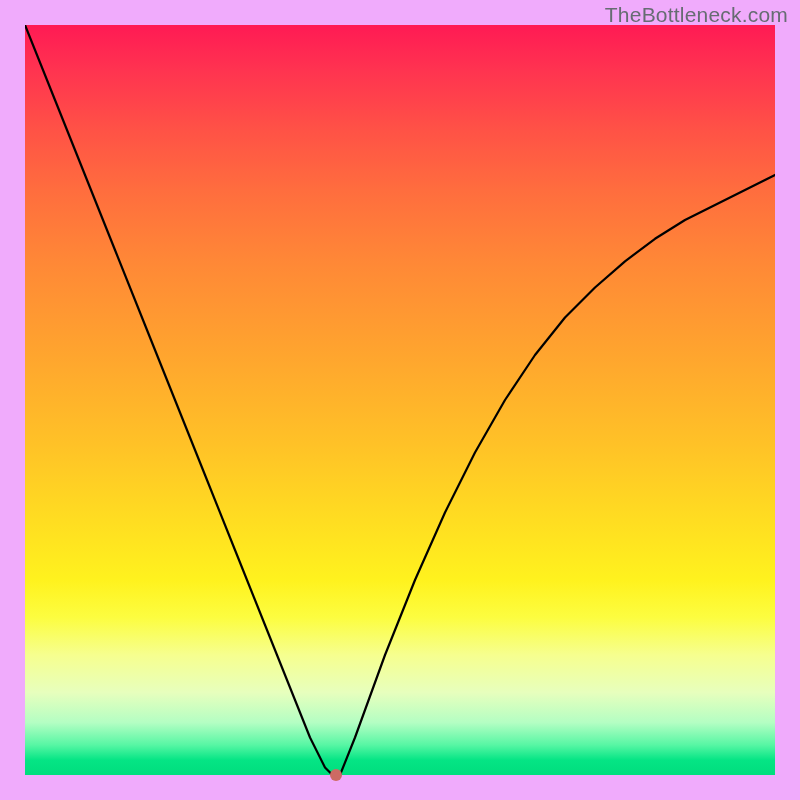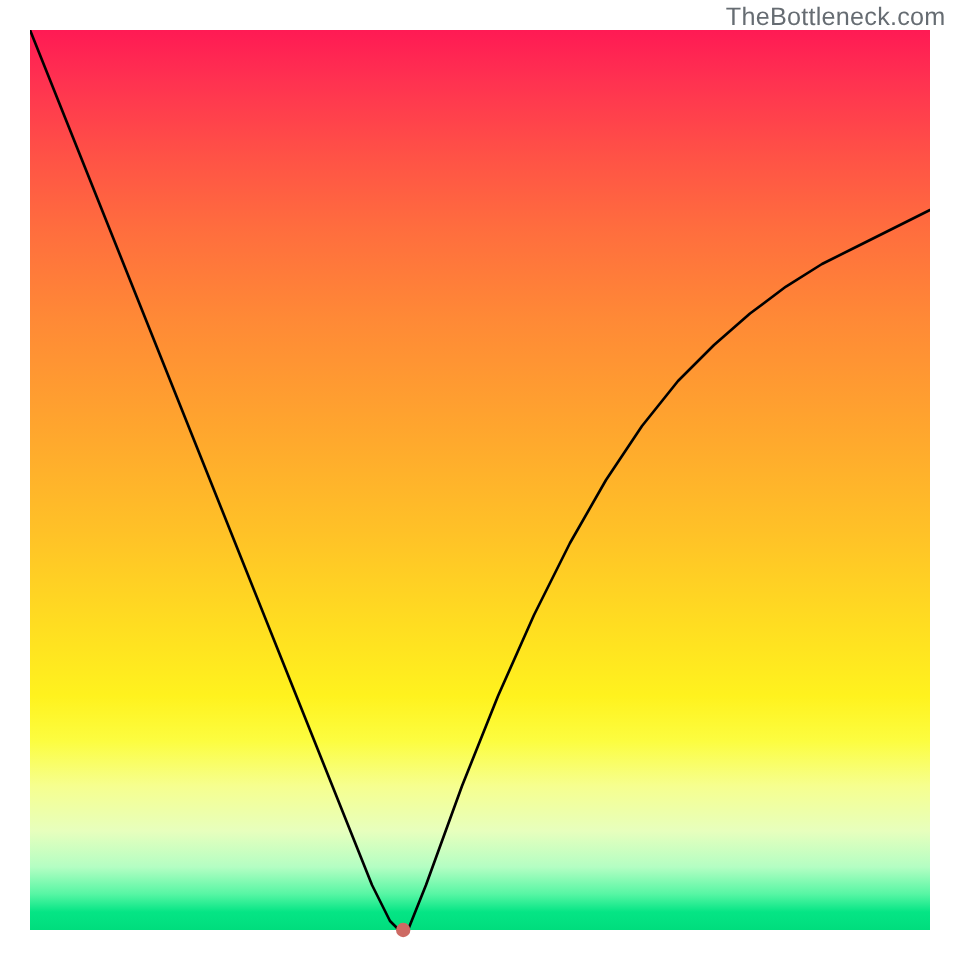--- a/index.html
+++ b/index.html
@@ -8,21 +8,21 @@
     width: 800px;
     height: 800px;
     overflow: hidden;
     font-family: Arial, Helvetica, sans-serif;
     background: #000;
   }
   .frame {
     position: relative;
     width: 800px;
     height: 800px;
-    background: #ffffff;
+    background: #f0abfc;
     box-sizing: border-box;
     text-align: center;
   }
   .watermark {
     position: absolute;
     top: 3px;
     right: 12px;
     color: #666c72;
     font-size: 21px;
     font-weight: 500;

